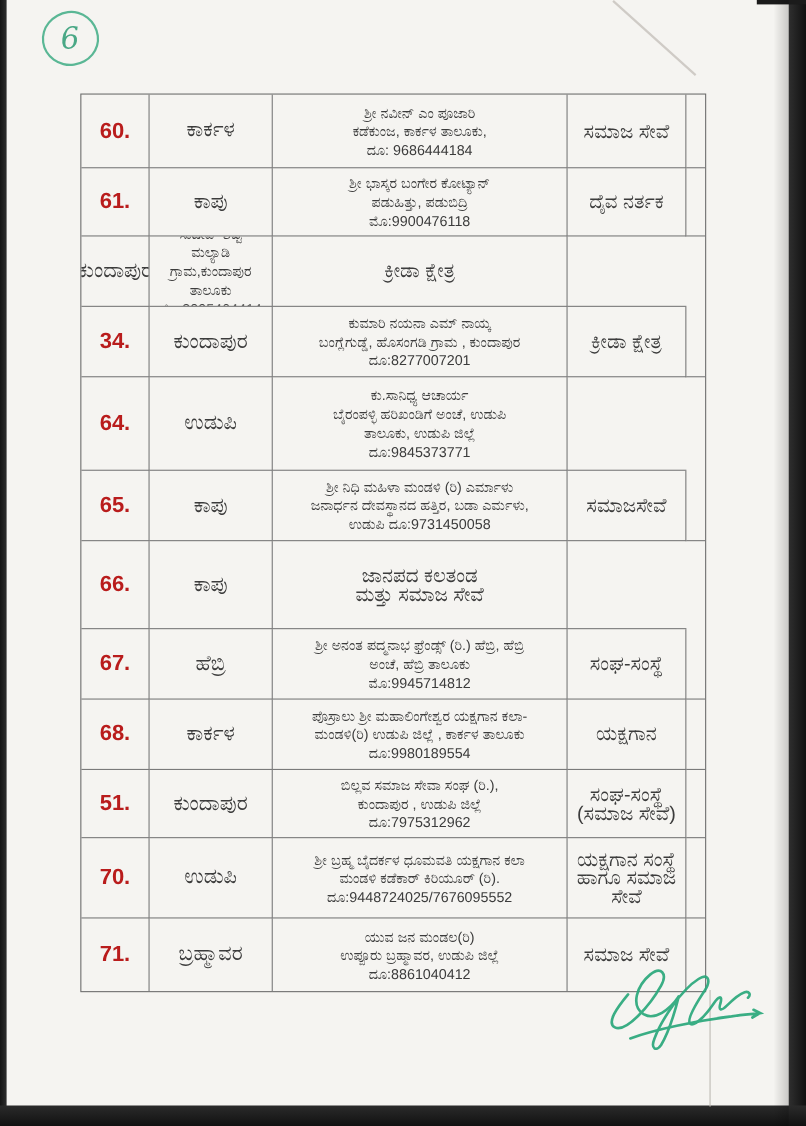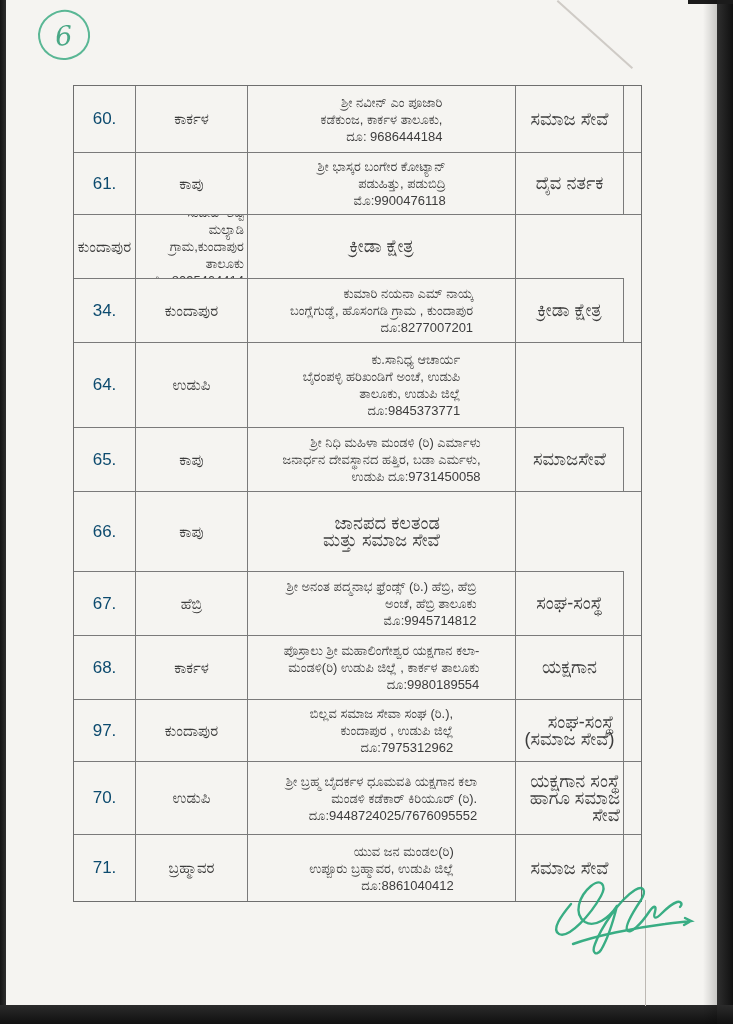--- a/index.html
+++ b/index.html
@@ -35,27 +35,27 @@
 
   
   .doc-table{
     position:absolute;left:73px;top:85px;width:567px;
     border:1px solid #6e6e6e;
   }
   .row{display:grid;grid-template-columns:62px 112px 268px 108px 17px;}
   .c{
     border-right:1px solid #7a7a7a;border-bottom:1px solid #7a7a7a;
     display:flex;align-items:center;justify-content:center;
-    text-align:right;box-sizing:border-box;padding:2px 3px;
+    text-align:center;box-sizing:border-box;padding:2px 3px;
     white-space:pre-line;overflow:hidden;
   }
   .c:last-child{border-right:none;}
   .row:last-child .c{border-bottom:none;}
-  .c.sl{font-size:17px;color:#0c4a6e;}
-  .c.taluk{font-size:15px;}
+  .c.sl{font-size:20px;color:#b91c1c;font-weight:bold;}
+  .c.taluk{font-size:19px;}
   .c.details{font-size:13px;line-height:17px;}
   .c.field{font-size:18px;line-height:17px;}
 
   
   .signature{position:absolute;left:543px;top:866px;width:175px;height:100px;}
 </style>
 </head>
 <body>
 
 <div class="edge edge-left"></div>
@@ -153,21 +153,21 @@
     <div class="c sl">68.</div>
     <div class="c taluk">ಕಾರ್ಕಳ</div>
     <div class="c details">ಪೊಸ್ರಾಲು ಶ್ರೀ ಮಹಾಲಿಂಗೇಶ್ವರ ಯಕ್ಷಗಾನ ಕಲಾ-
 ಮಂಡಳಿ(ರಿ) ಉಡುಪಿ ಜಿಲ್ಲೆ , ಕಾರ್ಕಳ ತಾಲೂಕು
 ದೂ:9980189554</div>
     <div class="c field">ಯಕ್ಷಗಾನ</div>
     <div class="c"></div>
   </div>
 
   <div class="row" style="height:62px">
-    <div class="c sl">97.</div>
+    <div class="c sl">51.</div>
     <div class="c taluk">ಕುಂದಾಪುರ</div>
     <div class="c details">ಬಿಲ್ಲವ ಸಮಾಜ ಸೇವಾ ಸಂಘ (ರಿ.),
 ಕುಂದಾಪುರ , ಉಡುಪಿ ಜಿಲ್ಲೆ
 ದೂ:7975312962</div>
     <div class="c field">ಸಂಘ-ಸಂಸ್ಥೆ
 (ಸಮಾಜ ಸೇವೆ)</div>
     <div class="c"></div>
   </div>
 
   <div class="row" style="height:73px">

